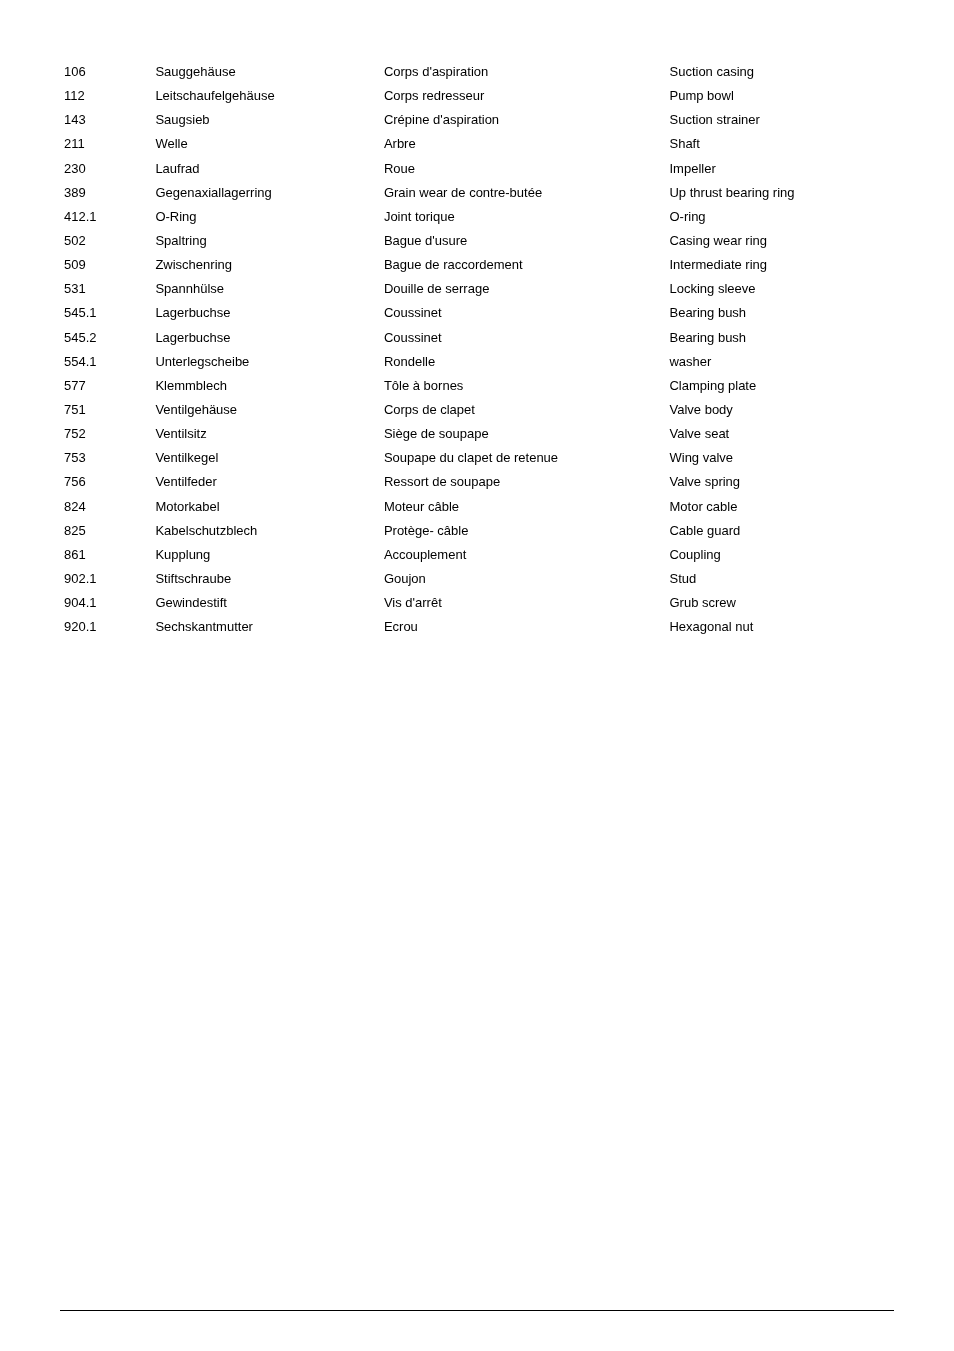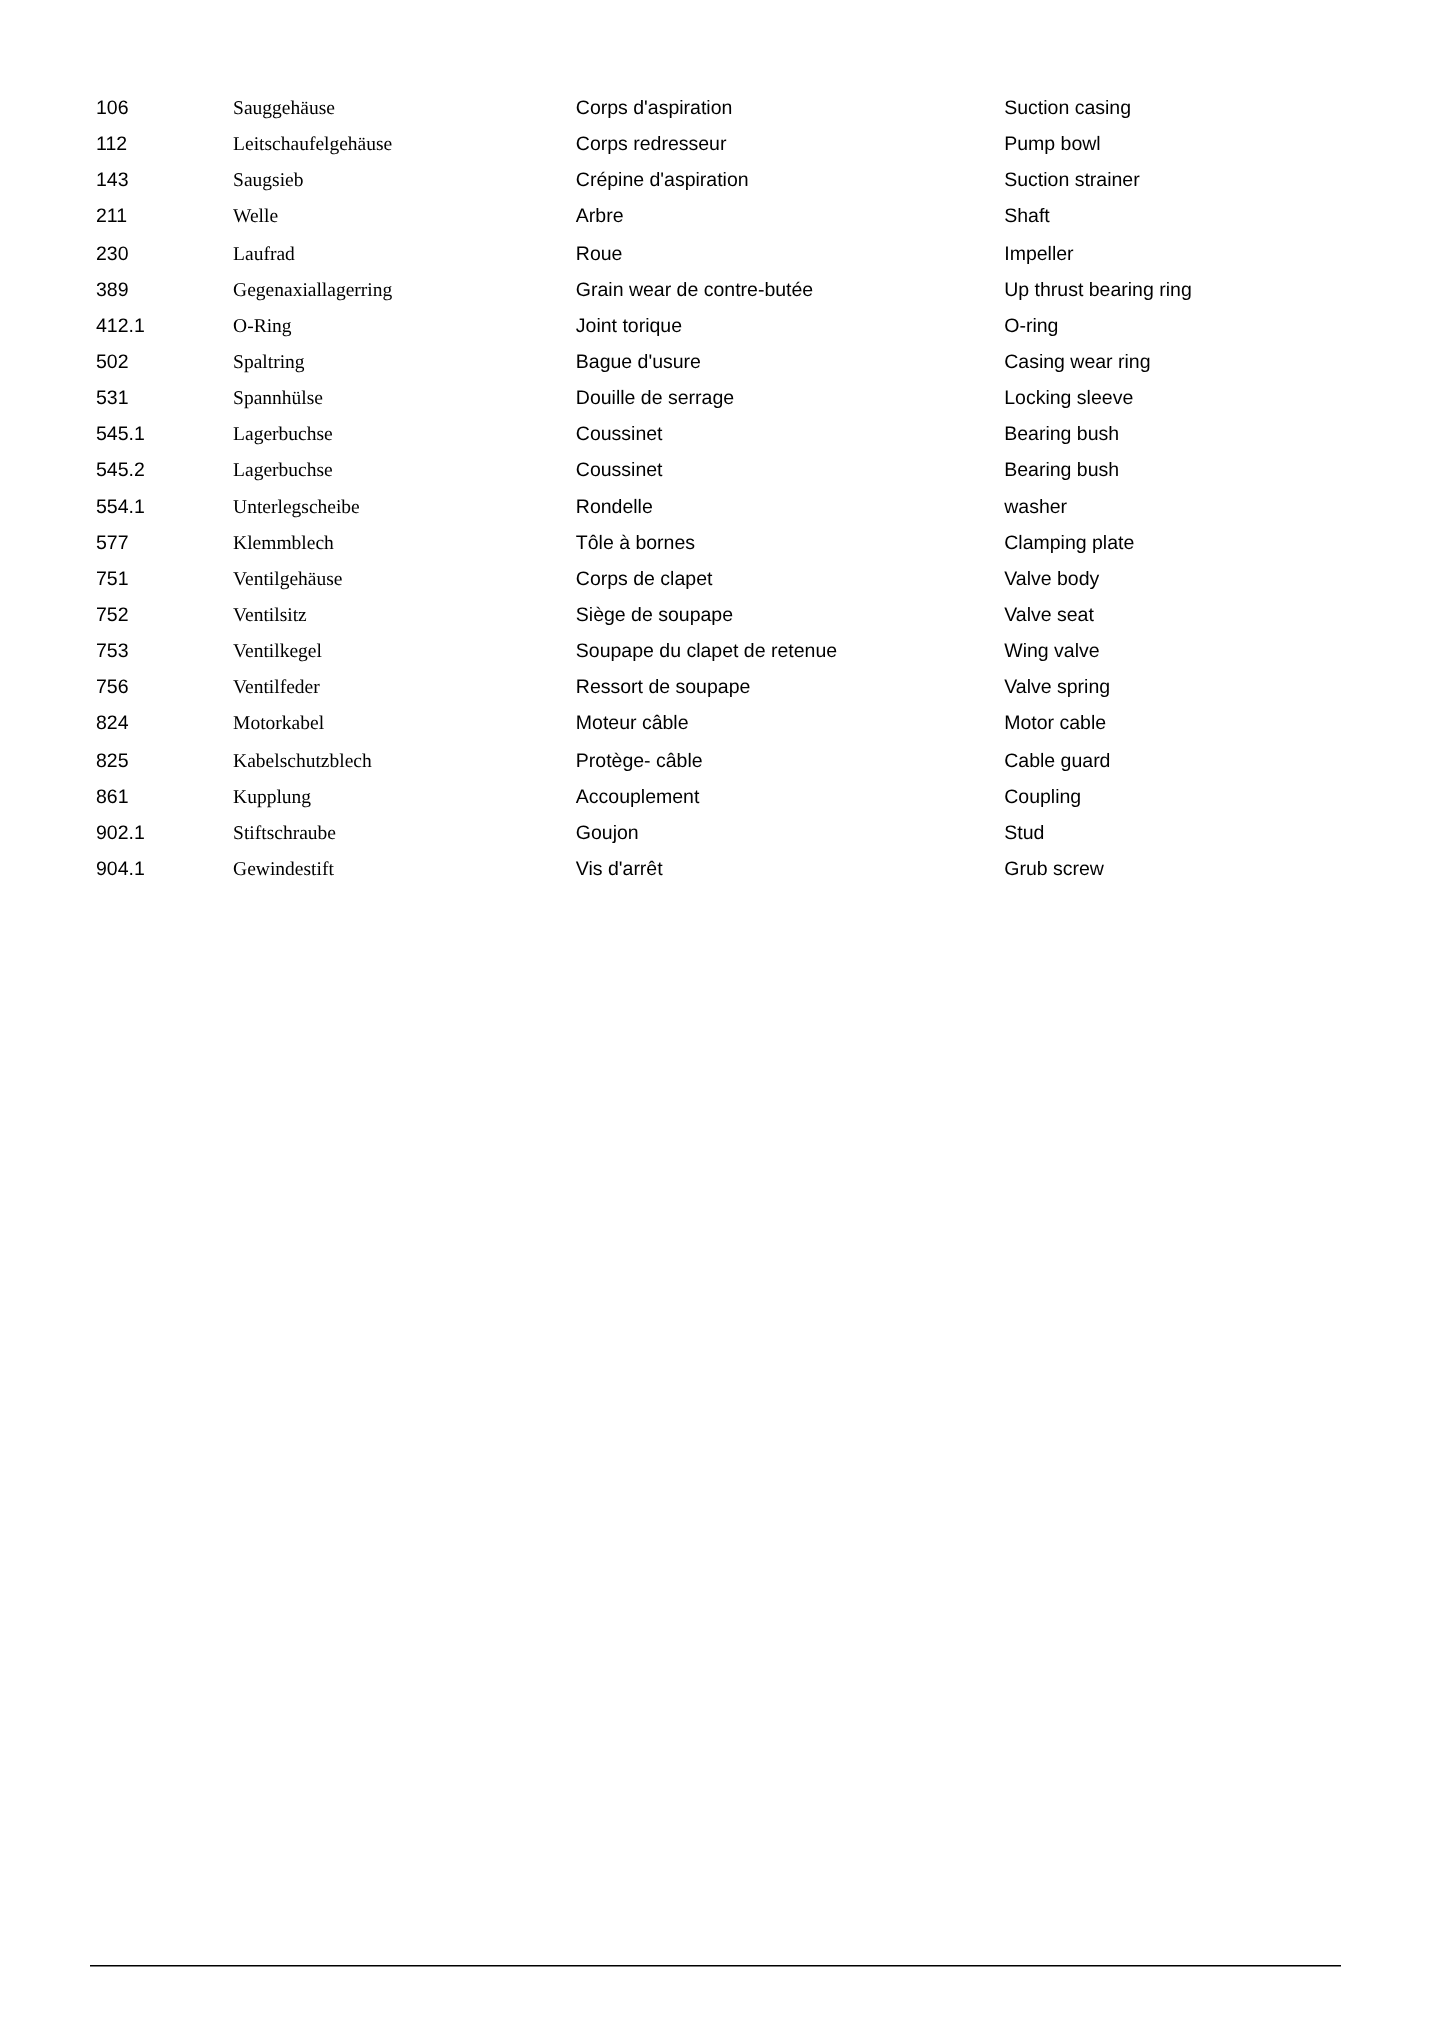--- a/index.html
+++ b/index.html
@@ -34,21 +34,20 @@
 
     .col-number {
       width: 80px;
       padding-right: 10px;
       margin-top: 48px;
     }
 
     .col-german {
       width: 200px;
       padding-right: 20px;
-      font-family: Liberation Serif, serif;
     }
 
     .col-french {
       width: 250px;
       padding-right: 20px;
     }
 
     .col-english {
       width: 200px;
     }
@@ -109,20 +108,26 @@
           <td class="col-french">Joint torique</td>
           <td class="col-english">O-ring</td>
         </tr>
         <tr>
           <td class="col-number">502</td>
           <td class="col-german">Spaltring</td>
           <td class="col-french">Bague d'usure</td>
           <td class="col-english">Casing wear ring</td>
         </tr>
         <tr>
+          <td class="col-number">509</td>
+          <td class="col-german">Zwischenring</td>
+          <td class="col-french">Bague de raccordement</td>
+          <td class="col-english">Intermediate ring</td>
+        </tr>
+        <tr>
           <td class="col-number">531</td>
           <td class="col-german">Spannhülse</td>
           <td class="col-french">Douille de serrage</td>
           <td class="col-english">Locking sleeve</td>
         </tr>
         <tr>
           <td class="col-number">545.1</td>
           <td class="col-german">Lagerbuchse</td>
           <td class="col-french">Coussinet</td>
           <td class="col-english">Bearing bush</td>
@@ -192,17 +197,23 @@
           <td class="col-german">Stiftschraube</td>
           <td class="col-french">Goujon</td>
           <td class="col-english">Stud</td>
         </tr>
         <tr>
           <td class="col-number">904.1</td>
           <td class="col-german">Gewindestift</td>
           <td class="col-french">Vis d'arrêt</td>
           <td class="col-english">Grub screw</td>
         </tr>
+        <tr>
+          <td class="col-number">920.1</td>
+          <td class="col-german">Sechskantmutter</td>
+          <td class="col-french">Ecrou</td>
+          <td class="col-english">Hexagonal nut</td>
+        </tr>
       </tbody>
   </table>
 </div>
 
 <div class="footer-line"></div>
 
 </body></html>

